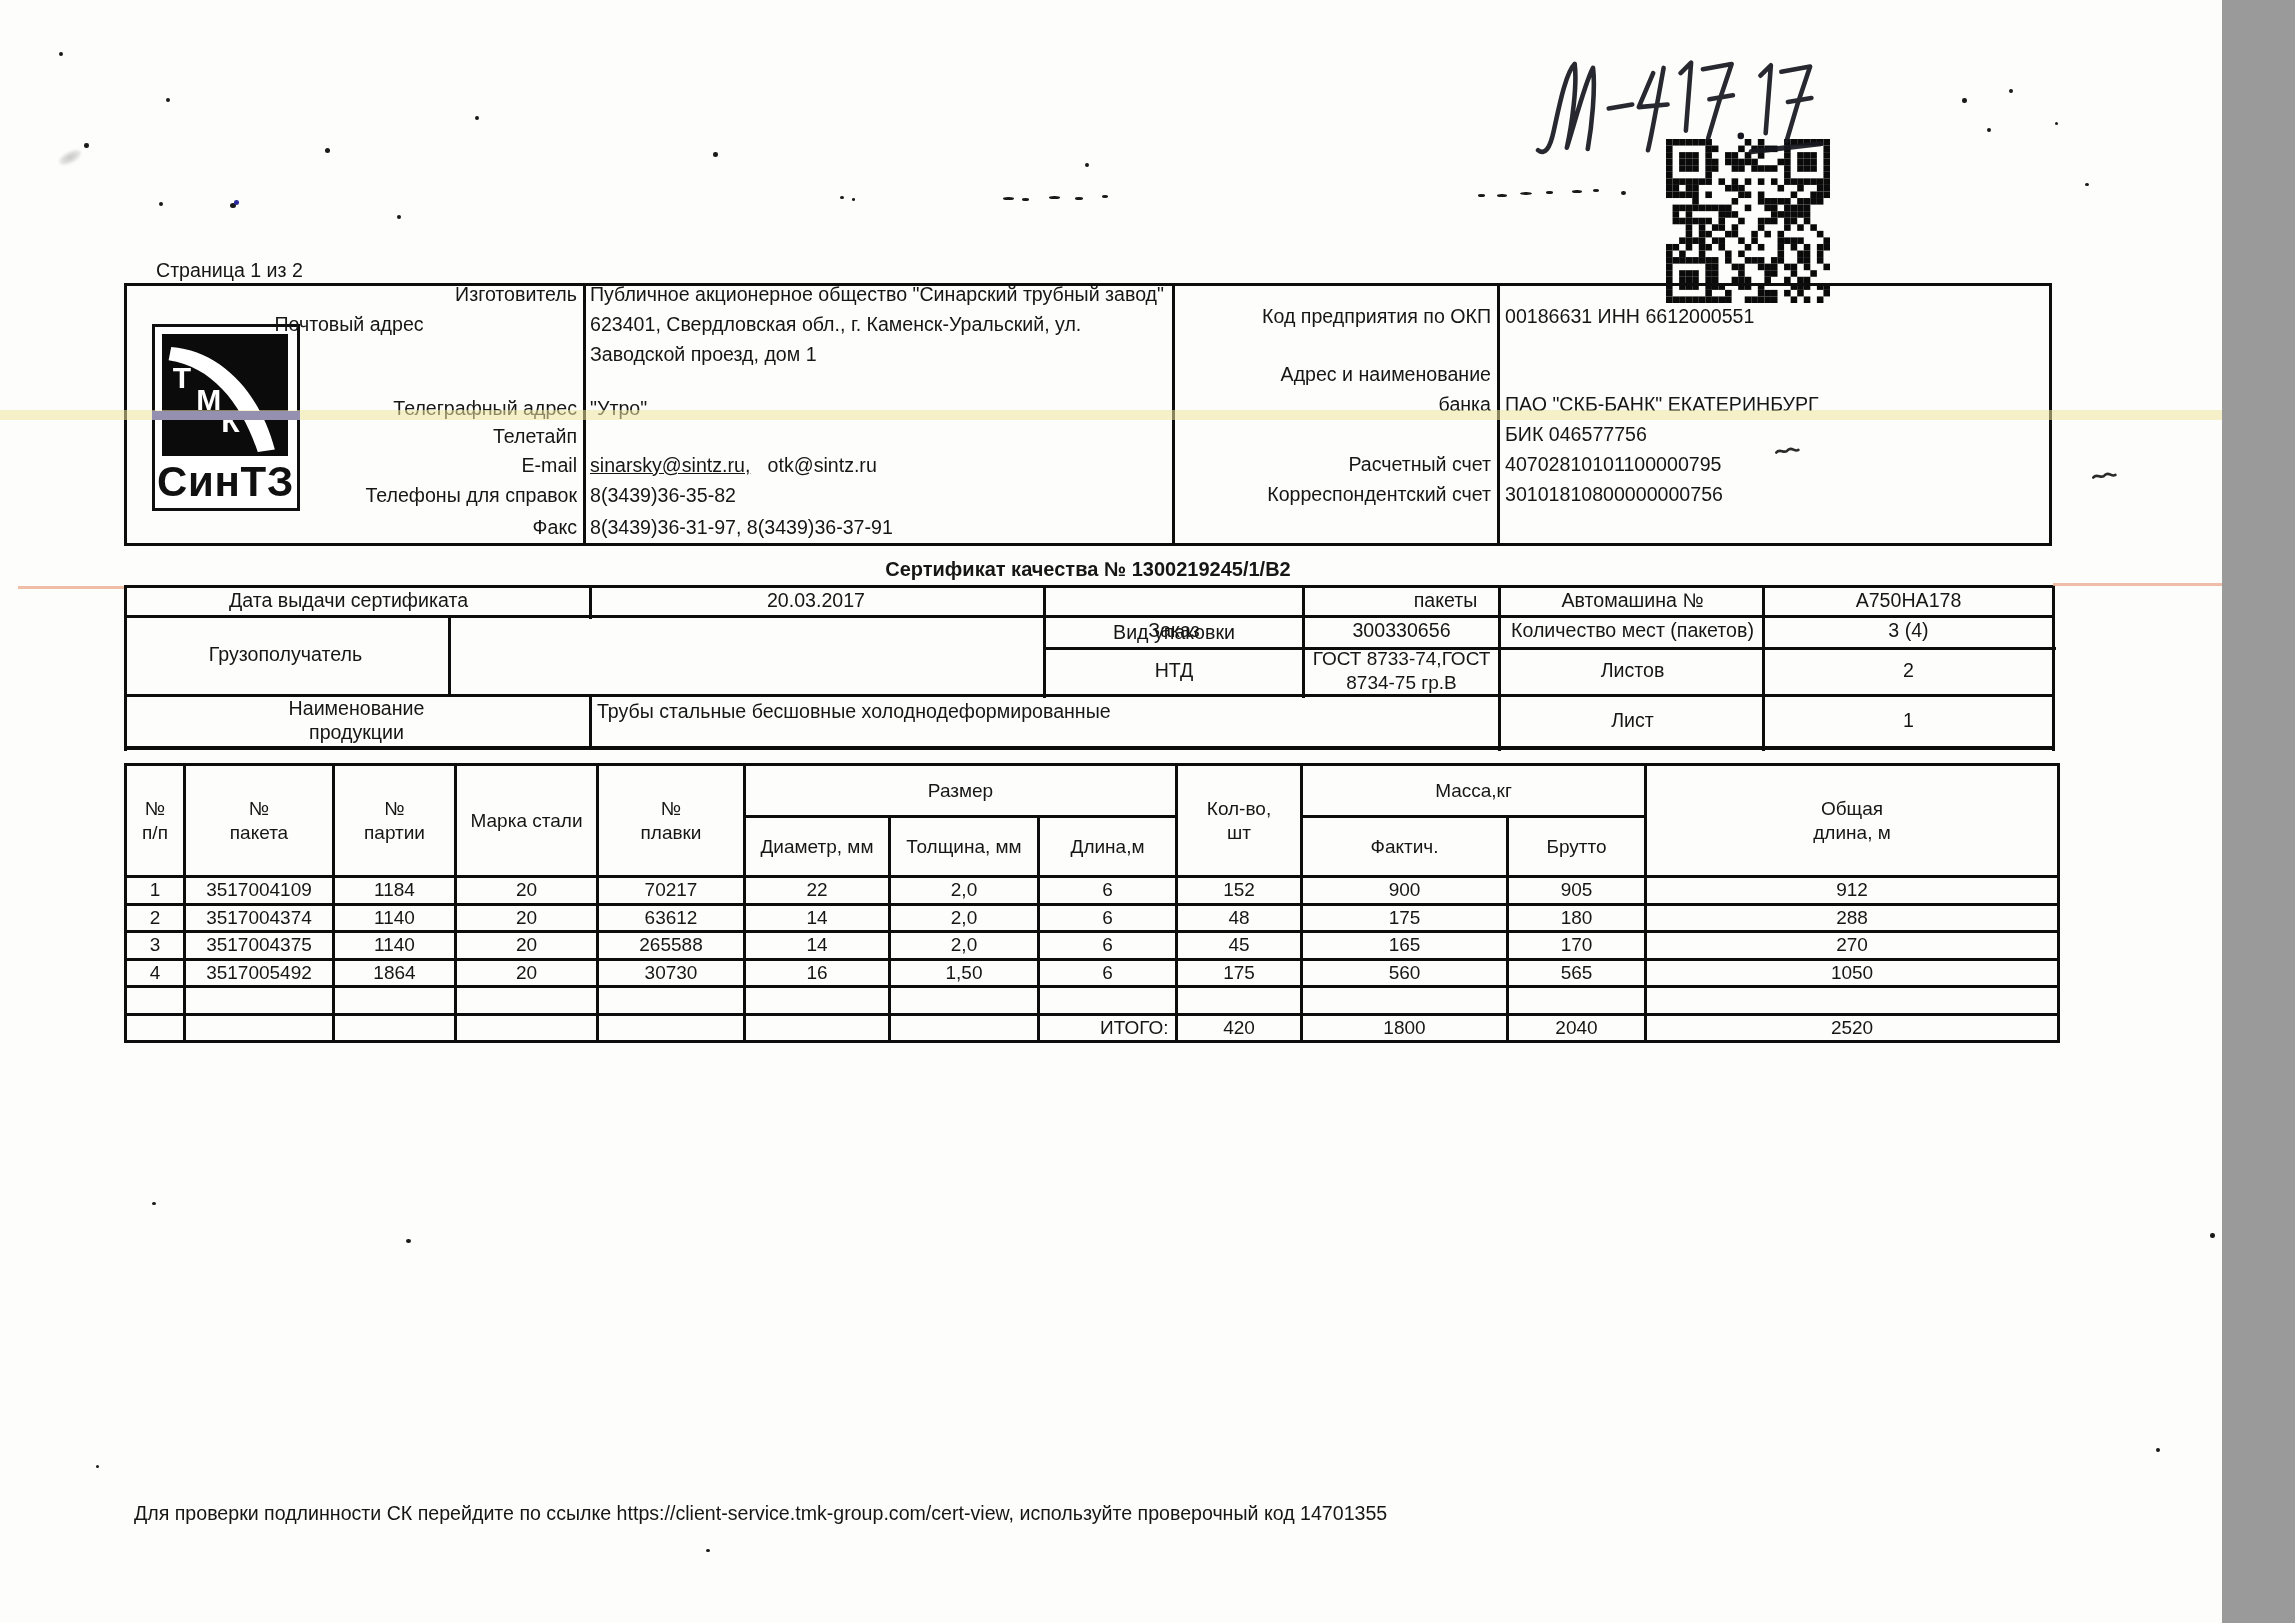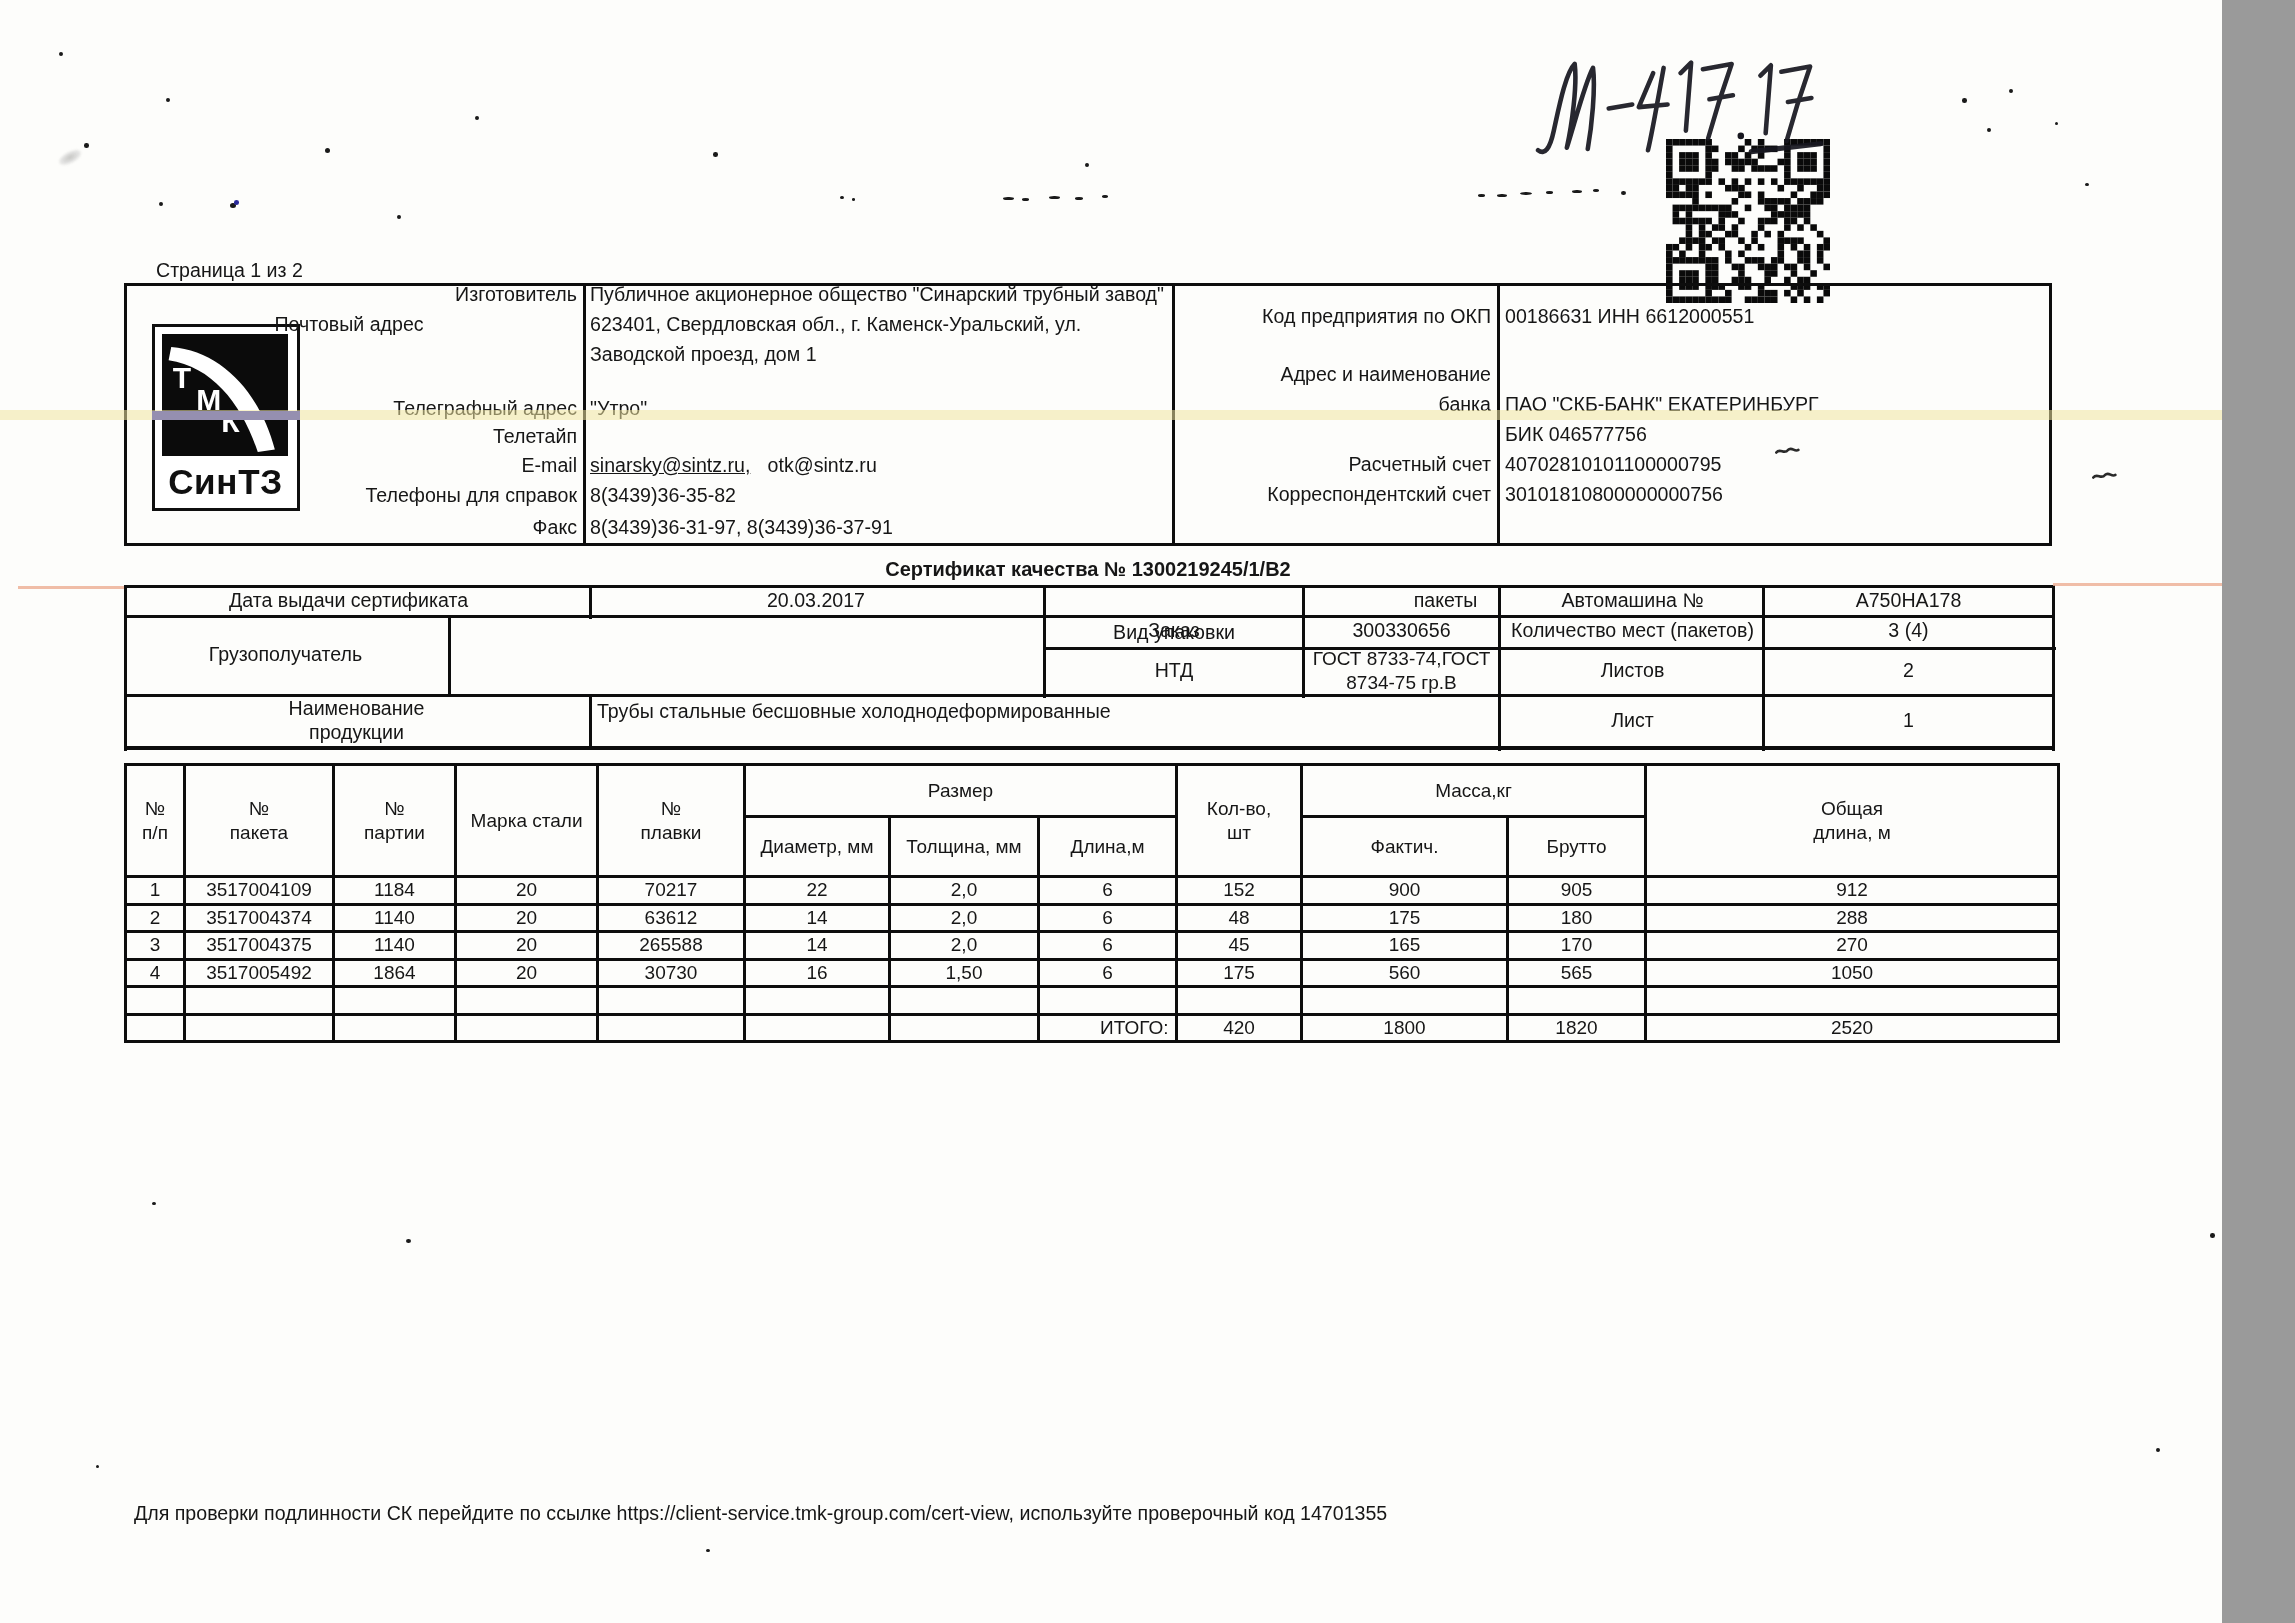--- a/index.html
+++ b/index.html
@@ -24,21 +24,21 @@
   .speck{position:absolute;background:#1a1a1a;border-radius:50%;}
   .band-yellow{position:absolute;left:0;top:410px;width:2295px;height:9.8px;
       background:rgba(240,230,160,0.55);z-index:8;pointer-events:none;}
   .pinkline{position:absolute;height:2.6px;background:rgba(236,172,146,0.8);z-index:8;}
   .logo{position:absolute;left:152px;top:324px;width:148px;height:187px;border:3.3px solid #0f0f0f;
       background:#fff;box-sizing:border-box;}
   .logo-black{position:absolute;left:7.2px;top:7.2px;width:126px;height:122px;background:#0b0b0b;}
   .logo-letter{position:absolute;color:#fff;font-weight:700;font-size:30px;line-height:1;}
   .logo-stripe{position:absolute;left:-3.3px;top:84px;width:148px;height:9.2px;background:#2626c4;z-index:3;}
   .logo-caption{position:absolute;left:0;top:129px;width:141px;height:51px;line-height:51px;
-      text-align:center;font-size:35px;font-weight:700;letter-spacing:0.7px;color:#101010;}
+      text-align:center;font-size:42px;font-weight:700;letter-spacing:0.7px;color:#101010;}
   .smudge{position:absolute;left:58px;top:152px;width:23.6px;height:10.5px;border-radius:50%;
       background:radial-gradient(ellipse,rgba(110,110,110,.4),rgba(110,110,110,0));filter:blur(1.3px);
       transform:rotate(-28deg);}
   .title{position:absolute;left:124px;top:556px;width:1928px;height:27.5px;line-height:27.5px;
       text-align:center;font-size:20px;font-weight:700;}
   .footer{position:absolute;left:134px;top:1502px;font-size:19.6px;}
   .pageind{position:absolute;left:156px;top:259px;font-size:19.6px;}
 </style>
 </head>
 <body>
@@ -645,21 +645,21 @@
           <td></td>
           <td></td>
           <td></td>
           <td></td>
           <td></td>
           <td></td>
           <td></td>
           <td style="text-align: right; padding-right: 6.5px;">ИТОГО:</td>
           <td>420</td>
           <td>1800</td>
-          <td>1820</td>
+          <td>2040</td>
           <td>2520</td>
         </tr>
       </tbody>
   </table>
 
   <div class="footer">Для проверки подлинности СК перейдите по ссылке https://client-service.tmk-group.com/cert-view, используйте проверочный код 14701355</div>
 
 </div>
 
 

